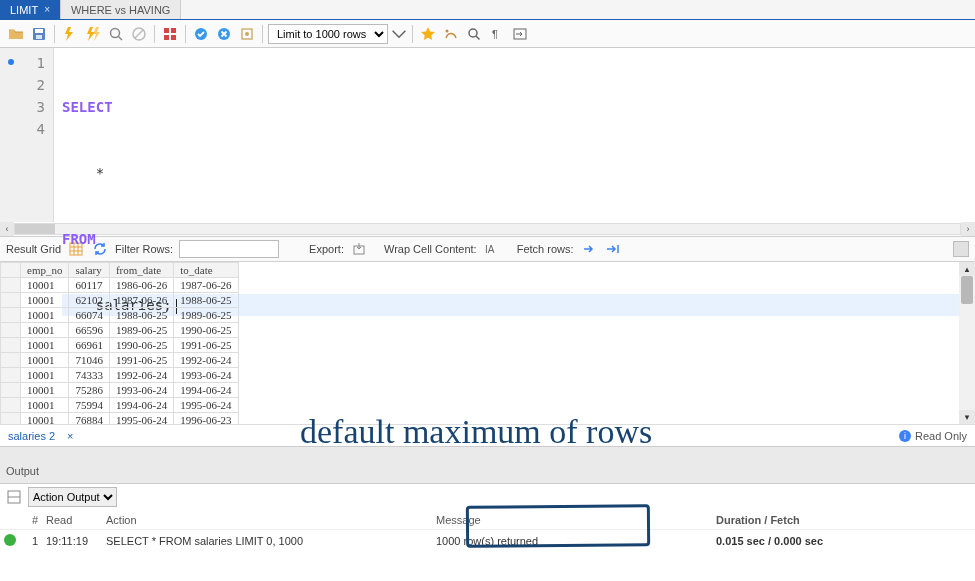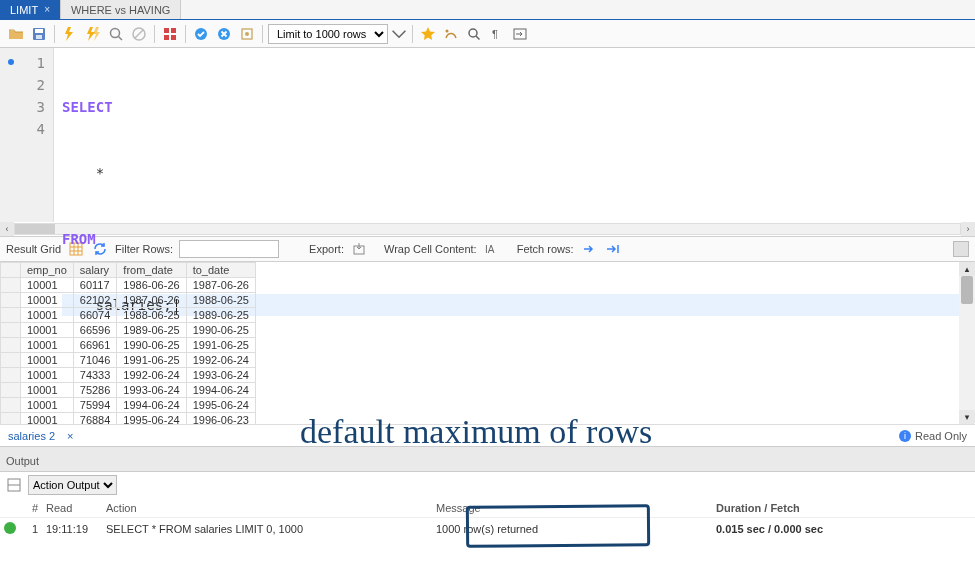--- a/index.html
+++ b/index.html
@@ -39,42 +39,42 @@
 
 .result-bar { display: flex; align-items: center; gap: 6px; height: 26px; padding: 2px 6px; border-top: 1px solid #d0d0d0; border-bottom: 1px solid #d0d0d0; background: #fafafa; font-size: 11px; }
 .result-bar .lbl { color: #444; }
 .result-bar input.filter { width: 100px; height: 18px; border:1px solid #bbb; }
 .result-bar .ibtn { width:18px; height:18px; display:flex; align-items:center; justify-content:center; cursor:pointer; }
 .result-bar .spacer { flex: 1; }
 .result-bar .sq { width:16px; height:16px; background:#e1e1e1; border:1px solid #bbb; }
 
 
 .grid-area { position: relative; height: 162px; display: flex; }
-.grid-scroll { flex:1; overflow: hidden; }
+.grid-scroll { flex:1; overflow: hidden; font-family: Liberation Serif, serif; }
 table.grid { border-collapse: collapse; font-size: 11px; }
 table.grid th, table.grid td { border: 1px solid #ddd; padding: 1px 6px; text-align: left; height: 14px; }
 table.grid th { background: #f3f3f3; color: #444; font-weight: normal; }
 table.grid td { color: #333; }
 table.grid .rowhdr { width: 20px; background:#f3f3f3; }
 .grid-vscroll { width: 16px; background: #f0f0f0; display:flex; flex-direction:column; }
 .grid-vscroll .arrow { height:14px; background:#e8e8e8; display:flex; align-items:center; justify-content:center; font-size:9px; }
 .grid-vscroll .track { flex:1; background:#f1f1f1; position:relative; }
 .grid-vscroll .thumb { position:absolute; top:0; left:2px; right:2px; height:28px; background:#b8b8b8; border-radius:2px; }
 
 
 .bottom-tabs { display:flex; justify-content:space-between; align-items:center; height: 22px; border-top:1px solid #ddd; padding: 0 8px; font-size:11px; }
 .bottom-tabs .tabchip { color:#1e5fb4; display:flex; align-items:center; gap:12px; }
 .bottom-tabs .readonly { color:#555; display:flex; align-items:center; gap:4px; }
 .info-circ { width:12px; height:12px; border-radius:50%; background:#3b82f6; color:#fff; font-size:9px; display:inline-flex; align-items:center; justify-content:center; }
 
 
 .annotation { position:absolute; left: 300px; top: 413px; font-size: 34px; color:#18436f; font-family: Georgia, serif; pointer-events:none; z-index:50; }
 
 
-.output-hdr { height:26px; background:#eaeaea; border-top:1px solid #ccc; border-bottom:1px solid #ccc; padding:8px 6px; font-size:11px; color:#555; }
+.output-hdr { height:20px; background:#eaeaea; border-top:1px solid #ccc; border-bottom:1px solid #ccc; padding:18px 6px; font-size:11px; color:#555; }
 .output-ctrl { height:26px; display:flex; align-items:center; padding: 2px 6px; gap:6px; font-size:11px; }
 .output-ctrl select { font-size:11px; height:20px; border:1px solid #bbb; }
 
 .output-grid { position: relative; }
 .output-head { display:flex; font-size:11px; color:#555; height:20px; align-items:center; border-bottom:1px solid #eee; }
 .output-head > div, .output-row > div { padding: 2px 4px; }
 .col-status { width: 20px; }
 .col-num { width: 22px; text-align:right; }
 .col-time { width: 60px; }
 .col-action { width: 330px; }

